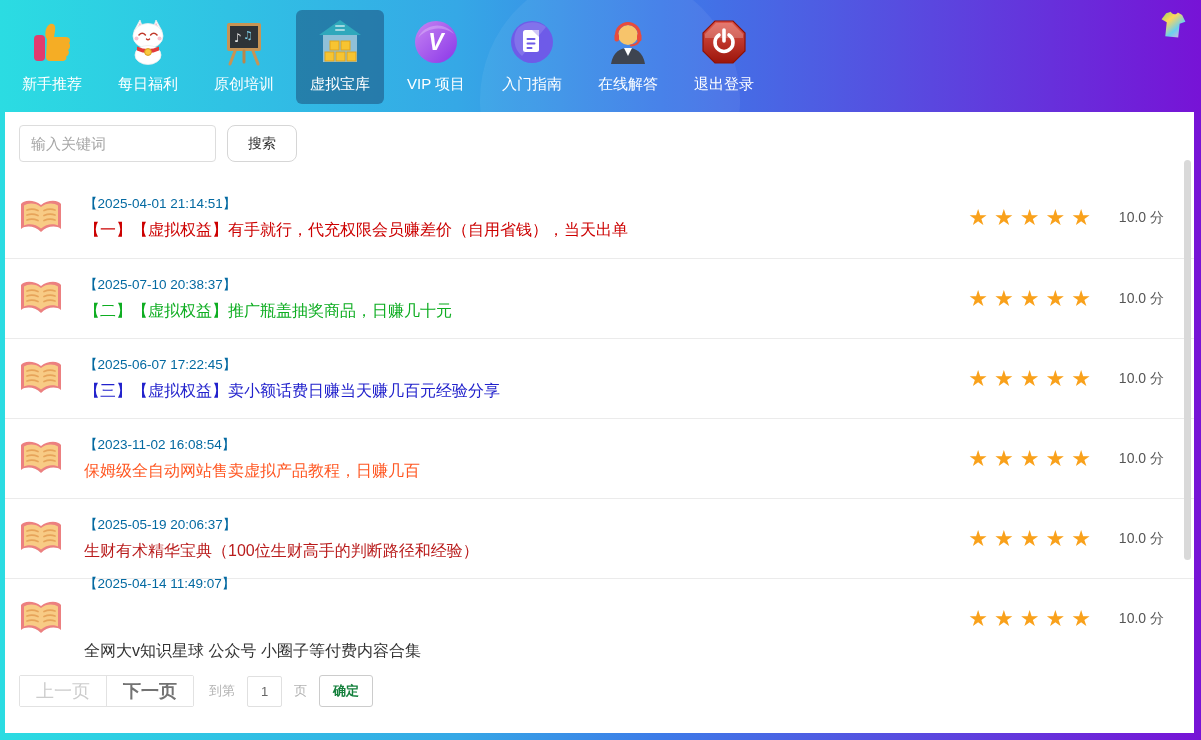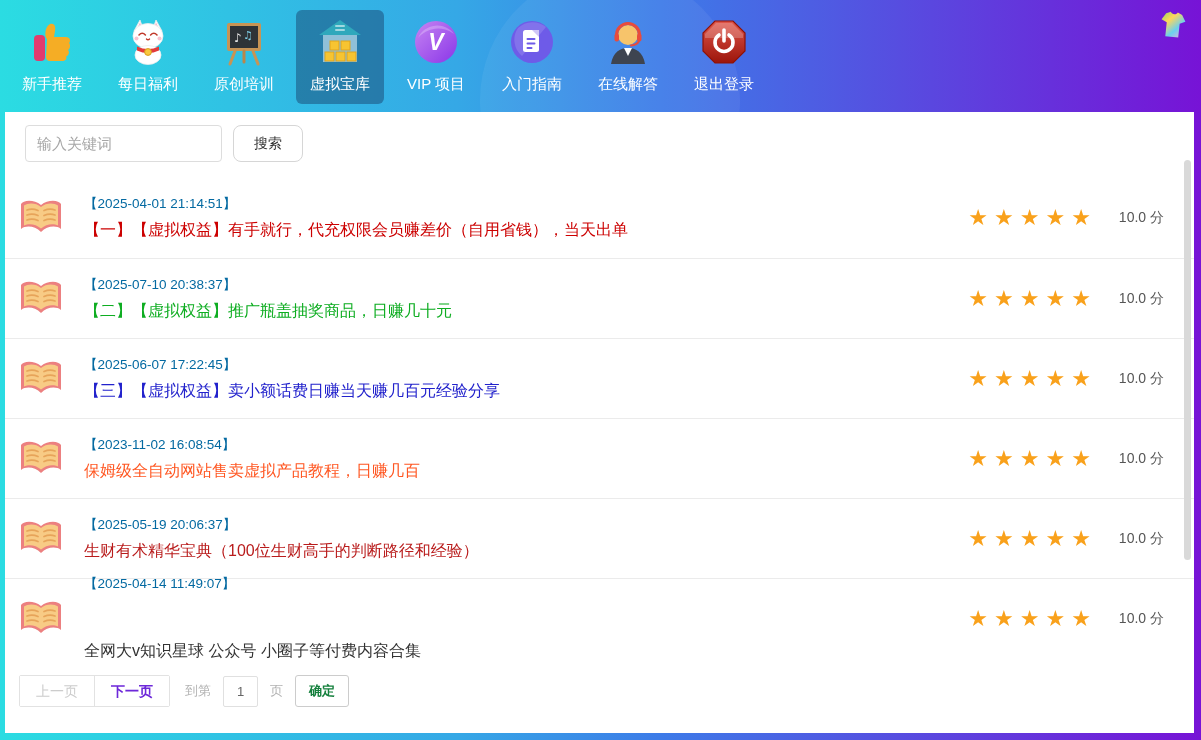--- a/index.html
+++ b/index.html
@@ -25,21 +25,21 @@
   }
   .nav-item.active{ background:rgba(22,58,100,0.45); }
   .nav-icon{ width:48px; height:48px; display:block; }
   .nav-label{ color:#fff; font-size:15px; margin-top:9px; white-space:nowrap; }
   .corner-logo{ position:absolute; right:14px; top:11px; width:28px; height:28px; z-index:2; }
   
   .panel{
     position:relative; margin:0 7px 7px 5px; height:621px; background:#fff;
   }
   
-  .search-row{ padding:13px 0 0 20px; height:66px; display:flex; align-items:flex-start; }
+  .search-row{ padding:13px 0 0 14px; height:66px; display:flex; align-items:flex-start; }
   .search-input{
     width:197px; height:37px; border:1px solid #ddd; border-radius:4px;
     padding:0 11px; font-size:15px; color:#333; outline:none;
     font-family:"Liberation Sans","DejaVu Sans",sans-serif;
   }
   .search-input::placeholder{ color:#a6a6a6; }
   .search-btn{
     height:37px; margin-left:11px; padding:0 20px; background:#fff;
     border:1px solid #d6d6d6; border-radius:8px; font-size:14px; color:#333; cursor:pointer;
     font-family:"Liberation Sans","DejaVu Sans",sans-serif;
@@ -54,23 +54,23 @@
   .row-text{ flex:1 1 auto; margin-left:21px; min-width:0; }
   .row-time{ font-size:13.5px; color:#0369a1; margin-bottom:7px; }
   .row-title{ font-size:16px; color:#333; white-space:nowrap; overflow:hidden; }
   .row-rating{ flex:0 0 auto; display:flex; align-items:center; }
   .stars{ font-size:22px; letter-spacing:6px; line-height:1; }
   .score{ font-size:14px; color:#555; margin-left:22px; }
   
   .pagination{ margin:17px 0 0 14px; display:flex; align-items:center; font-size:13px; height:32px; }
   .pg-group{ display:inline-flex; border:1px solid #e2e2e2; border-radius:2px; background:#fff; }
   .pg-btn{ padding:0 16px; height:30px; line-height:30px; cursor:pointer; background:#fff; border:none;
-           font-size:14px; font-family:"Liberation Sans","DejaVu Sans",sans-serif; }
+           font-size:18px; font-family:"Liberation Sans","DejaVu Sans",sans-serif; }
   .pg-prev{ color:#ccc; cursor:default; }
-  .pg-next{ color:#6d28d9; font-weight:600; border-left:1px solid #e2e2e2; }
+  .pg-next{ color:#737373; font-weight:600; border-left:1px solid #e2e2e2; }
   .pg-label{ color:#b3b3b3; margin-left:15px; }
   .pg-input{
     width:35px; height:31px; margin-left:12px; border:1px solid #e0e0e0; border-radius:2px;
     text-align:center; font-size:13px; color:#666; outline:none;
     font-family:"Liberation Sans","DejaVu Sans",sans-serif;
   }
   .pg-unit{ color:#b3b3b3; margin-left:12px; }
   .pg-confirm{
     margin-left:12px; height:32px; padding:0 13px; background:#fff;
     border:1px solid #ccc; border-radius:3px; color:#15803d; font-weight:600; cursor:pointer;

